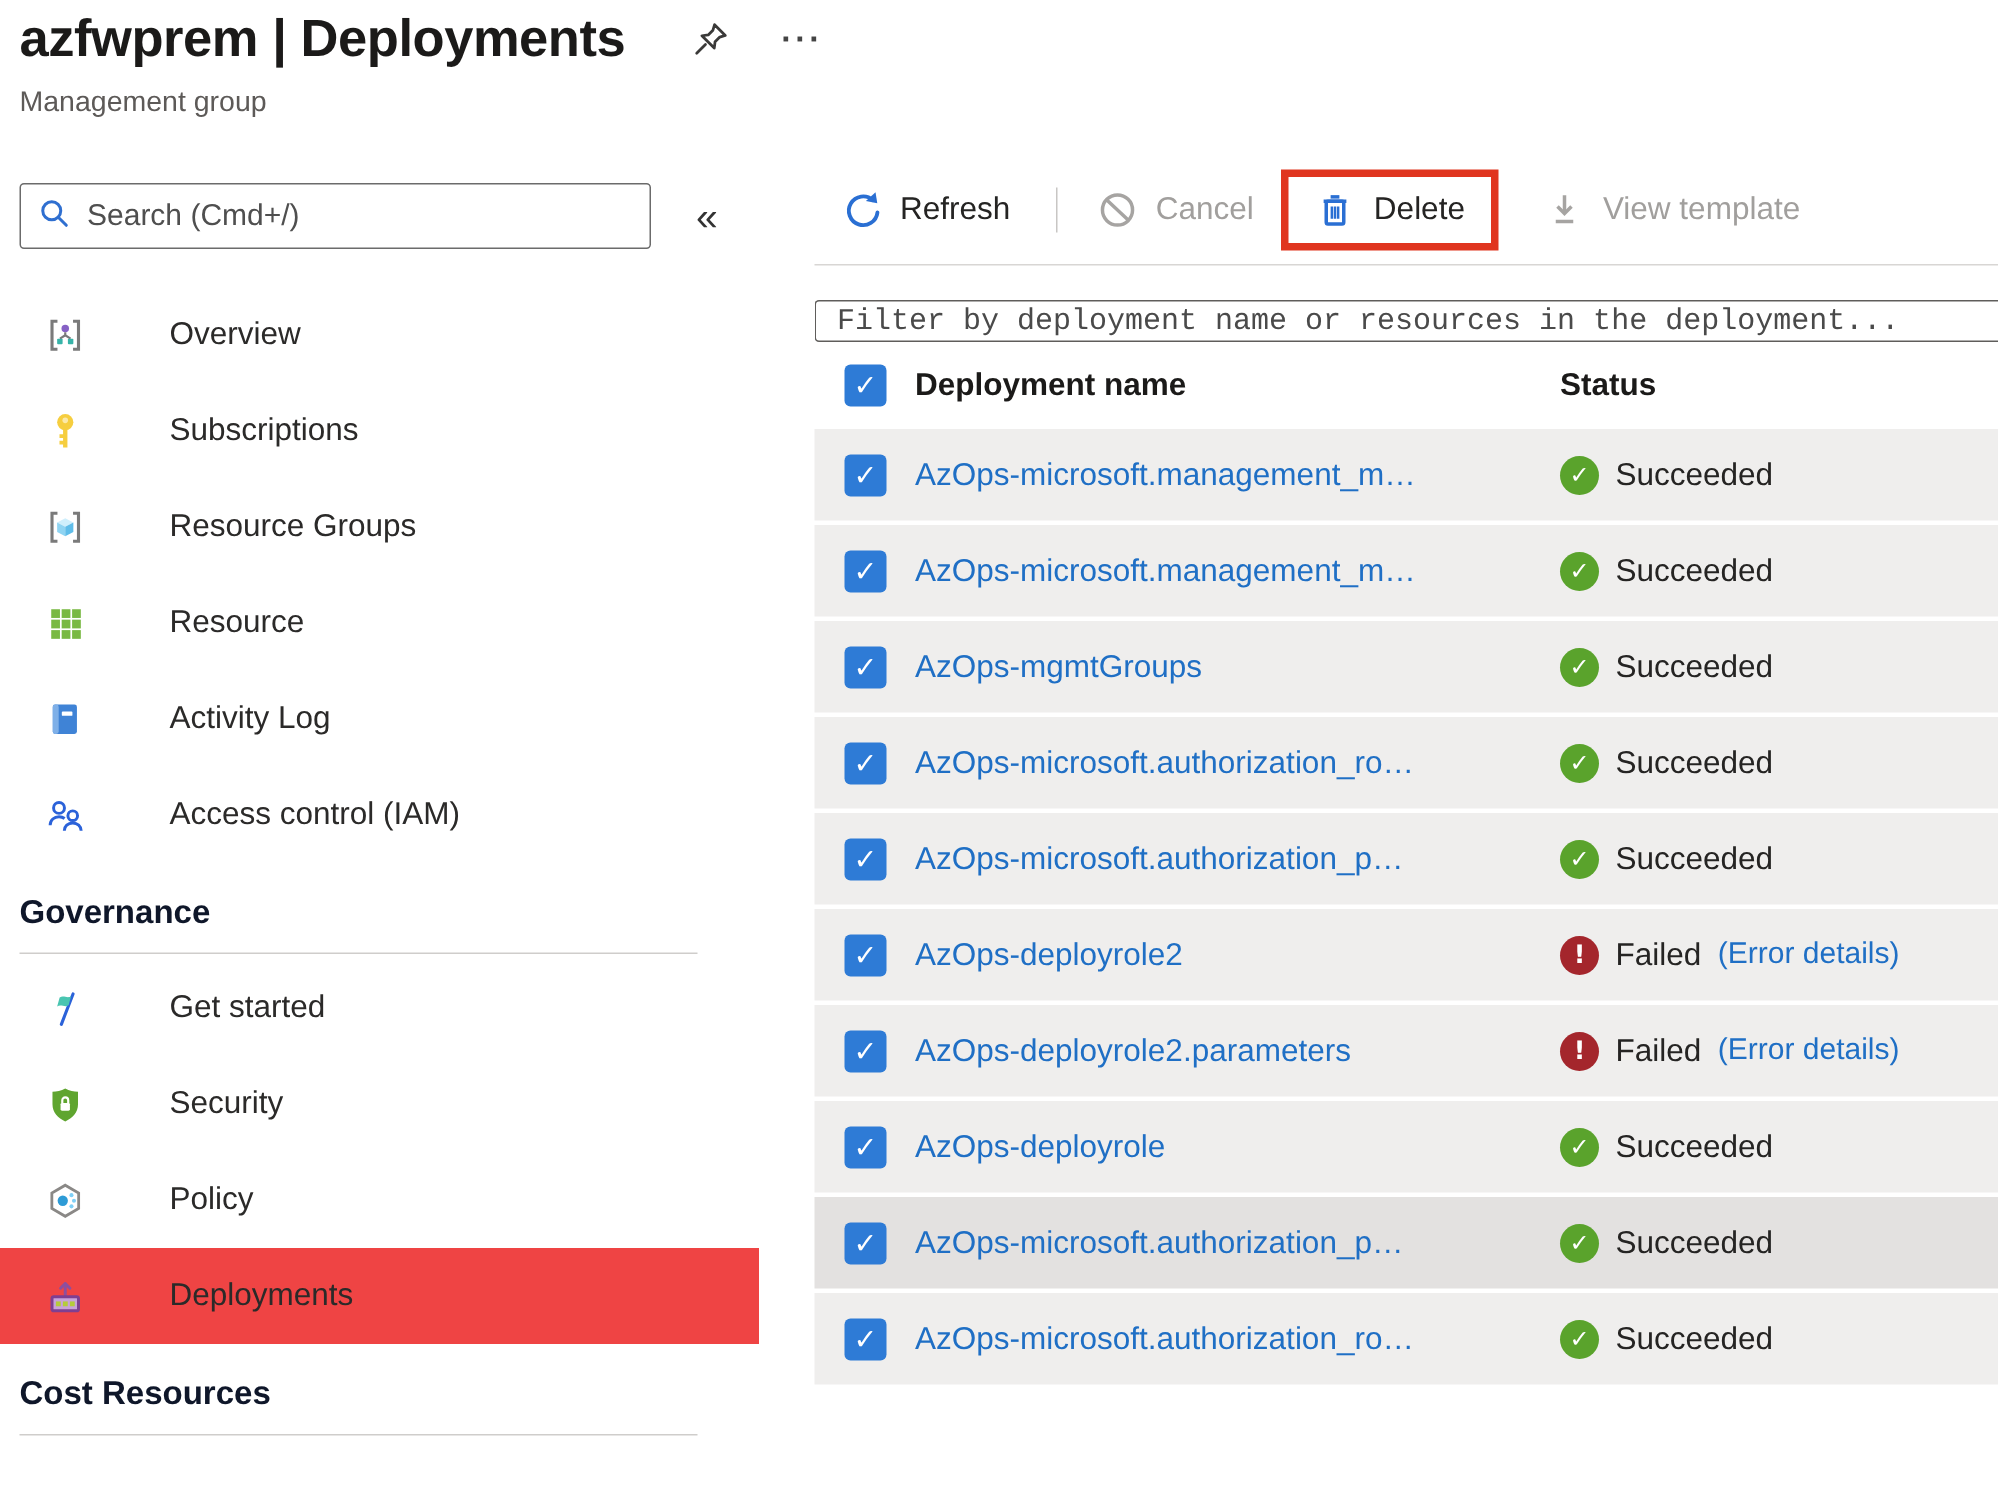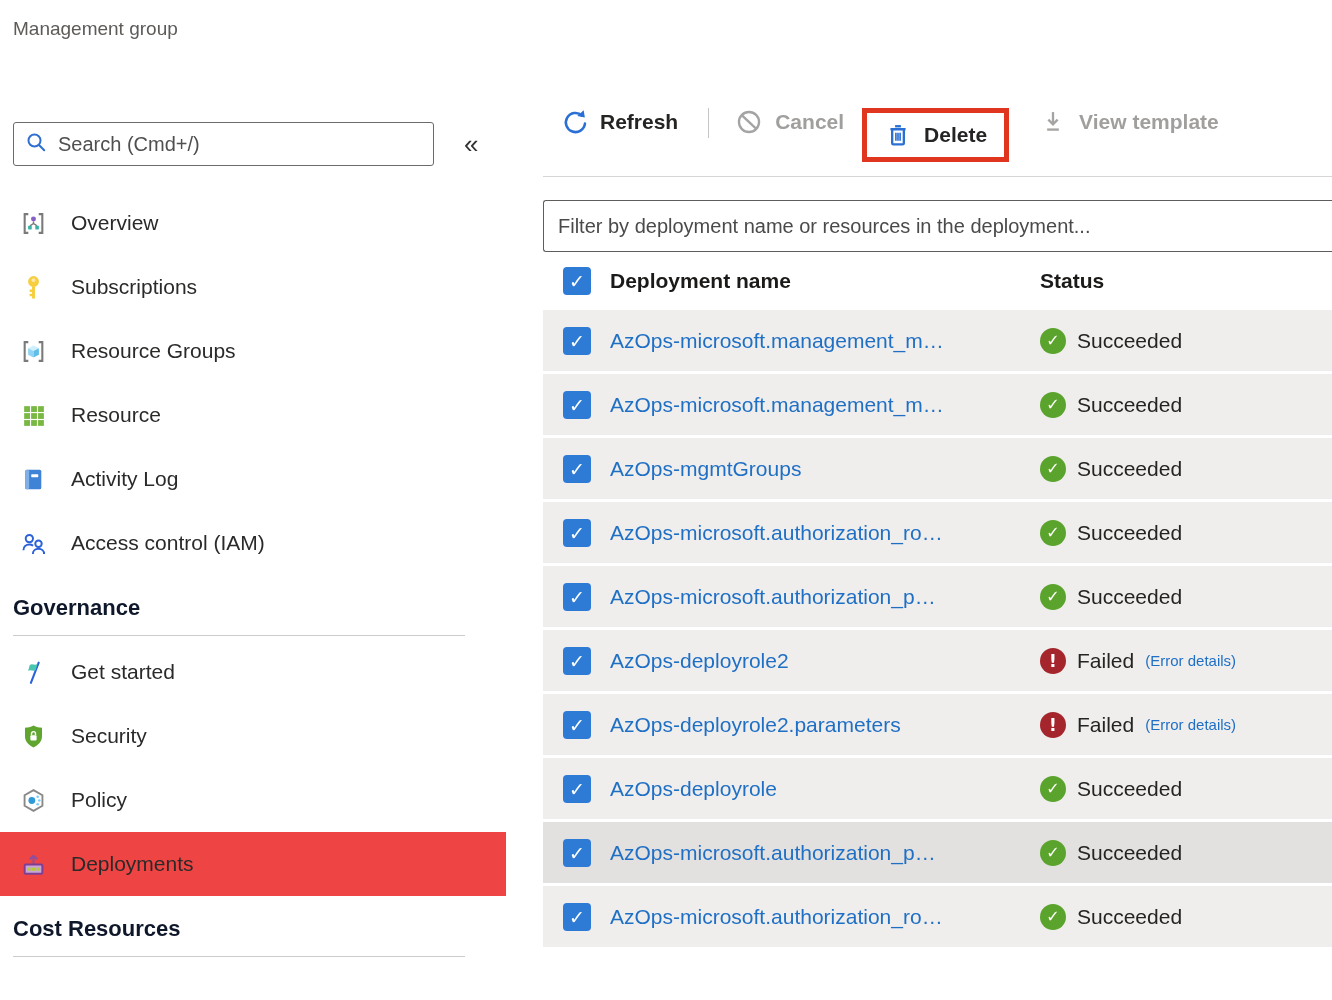--- a/index.html
+++ b/index.html
@@ -20,46 +20,46 @@
   .sidebar { position:absolute; left:0; top:108px; width:506px; }
   .search-row { display:flex; align-items:center; margin:14px 13px 0 13px; }
   .search-box { flex:0 0 421px; height:44px; border:1px solid #6b6b6b; border-radius:3px;
     display:flex; align-items:center; padding:12px 10px; background:#fff; }
   .search-box input { border:none; outline:none; font-size:20px; width:100%;
     font-family:inherit; color:#333; margin-left:10px; background:transparent; }
   .search-box input::placeholder { color:#4f4f4f; opacity:1; }
   .collapse-btn { margin-left:30px; font-size:26px; color:#333; cursor:pointer; }
 
   .nav { margin-top:25px; }
-  .nav-item { height:64px; display:flex; align-items:center; padding-left:20px; cursor:pointer; }
+  .nav-item { height:64px; display:flex; align-items:center; padding-left:30px; cursor:pointer;gap:32px; }
   .nav-item .nicon { width:27px; height:27px; flex:0 0 27px; display:flex; align-items:center; justify-content:center; }
   .nav-item .nlabel { font-size:21px; color:#2b2a29; margin-left:24px; white-space:nowrap; }
   .nav-item.selected { background:#ef4444; }
 
   .sect-hdr { font-size:22px; font-weight:700; color:#0f172a; padding-left:13px; margin-top:20px; }
   .sect-div { border:none; border-top:1px solid #cfcdcb; margin:14px 41px 4px 13px; }
 
   
   .main { position:absolute; left:543px; top:108px; width:789px; }
 
-  .toolbar { height:64px; display:flex; align-items:flex-start; padding-left:17px;font-weight:bold; }
+  .toolbar { height:64px; display:flex; align-items:center; padding-left:17px; }
   .tb-item { display:flex; align-items:center; gap:12px; cursor:pointer; white-space:nowrap; }
   .tb-label { font-size:21px; }
   .tb-item.enabled .tb-label { color:#252423; }
   .tb-item.disabled .tb-label { color:#a19f9d; }
   .tb-sep { width:1px; height:30px; background:#c8c6c4; margin:0 26px 0 30px; }
   .delete-wrap { border:5px solid #e0351f; padding:8px 17px; margin:0 6px 0 18px;
     display:flex; align-items:center; }
   .tb-item .ticon { display:flex; align-items:center; }
   .tb-gap { margin-left:24px; }
 
   .tb-divider { border:none; border-top:1px solid #d8d6d4; margin:4px 0 0 0; }
 
-  .filterbox { margin-top:23px; height:52px; border:1px solid #5f5d5b; border-radius:3px 0 0 3px;
-    border-right:none; display:flex; align-items:center; width:789px; background:#fff; }
+  .filterbox { margin-top:23px; height:28px; border:1px solid #5f5d5b; border-radius:3px 0 0 3px;
+    border-right:none; display:flex; align-items:center; width:789px; background:#fff;font-family:Liberation Mono, monospace; }
   .filterbox input { border:none; outline:none; width:100%; font-size:20px; padding:0 14px;
     font-family:inherit; color:#333; background:transparent; }
   .filterbox input::placeholder { color:#4a4a4a; opacity:1; }
 
   .grid-row { display:grid; grid-template-columns:28px 411px auto; column-gap:19px;
     align-items:center; padding-left:20px; }
   .thead { height:58px; background:#fff; }
   .th { font-size:21px; font-weight:700; color:#1b1a19; }
 
   .trow { height:61px; background:#efeeed; margin-bottom:3px; }
@@ -71,28 +71,40 @@
 
   .dep-link { font-size:21px; color:#1f6fc5; text-decoration:none; white-space:nowrap;
     overflow:hidden; cursor:pointer; }
 
   .status { display:flex; align-items:center; gap:11px; }
   .sicon { width:26px; height:26px; border-radius:50%; display:flex; align-items:center;
     justify-content:center; color:#fff; font-family:"DejaVu Sans",sans-serif; flex:0 0 26px; }
   .sicon.ok { background:#5aa32c; font-size:16px; font-weight:700; }
   .sicon.fail { background:#a4262c; font-size:17px; font-weight:700; }
   .stext { font-size:21px; color:#252423; }
-  .err-link { font-size:15px; color:#1f6fc5; text-decoration:none; cursor:pointer; white-space:nowrap; }
+  .err-link { font-size:20px; color:#1f6fc5; text-decoration:none; cursor:pointer; white-space:nowrap; }
 </style>
 </head>
 <body>
 
 <div class="page">
 
   <div class="hdr">
+    <div class="hdr-row">
+      <span class="hdr-title">azfwprem | Deployments</span>
+      <span class="hdr-icons">
+        <span class="pin-btn">
+          <svg width="26" height="26" viewBox="0 0 24 24">
+              <path d="M14.2 3.2 l6.6 6.6 -3.4 1 -2.9 2.9 -.5 3.9 -7.6 -7.6 3.9 -.5 2.9 -2.9 z" fill="none" stroke="#3b3a39" stroke-width="1.7" stroke-linejoin="round"></path>
+              <path d="M8.6 15.4 L3.2 20.8" stroke="#3b3a39" stroke-width="1.7" stroke-linecap="round"></path>
+            </svg>
+        </span>
+        <span class="more-btn">···</span>
+      </span>
+    </div>
     <div class="hdr-sub">Management group</div>
   </div>
 
   <div class="sidebar">
 
     <div class="search-row">
       <div class="search-box">
         <span>
           <svg width="24" height="24" viewBox="0 0 24 24">
               <circle cx="10.5" cy="10.5" r="6" fill="none" stroke="#2f6fd0" stroke-width="2"></circle>

